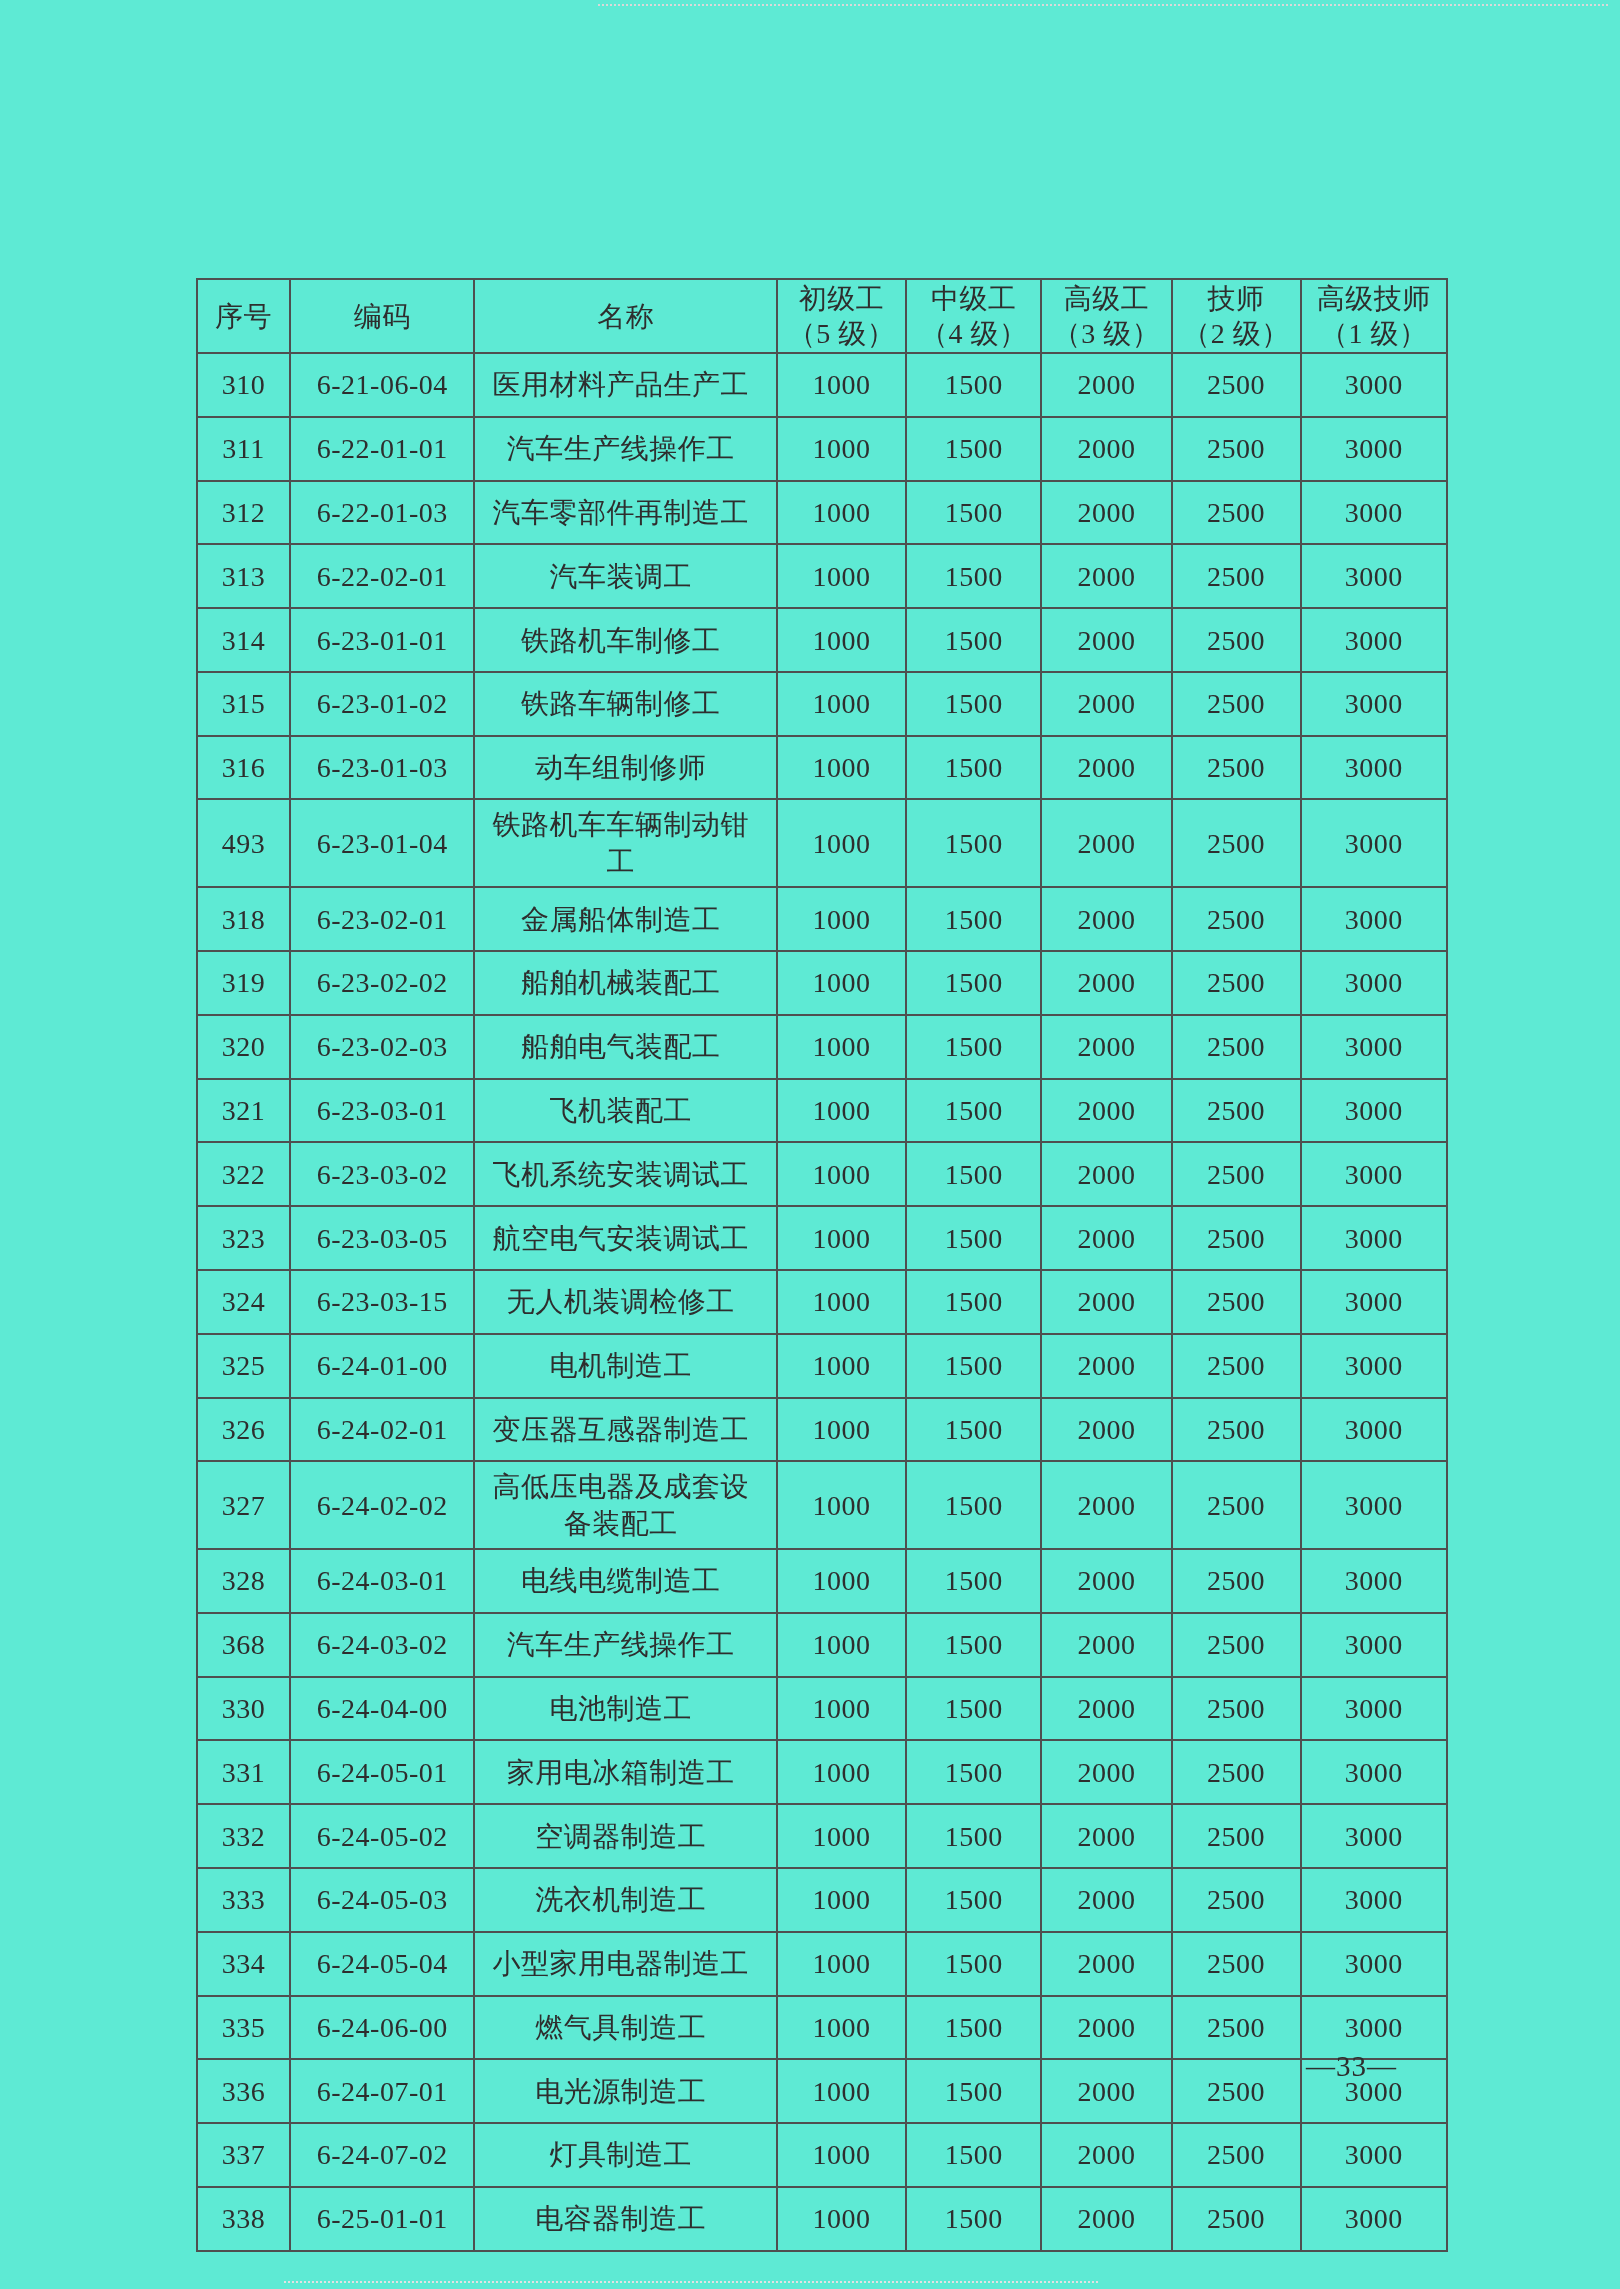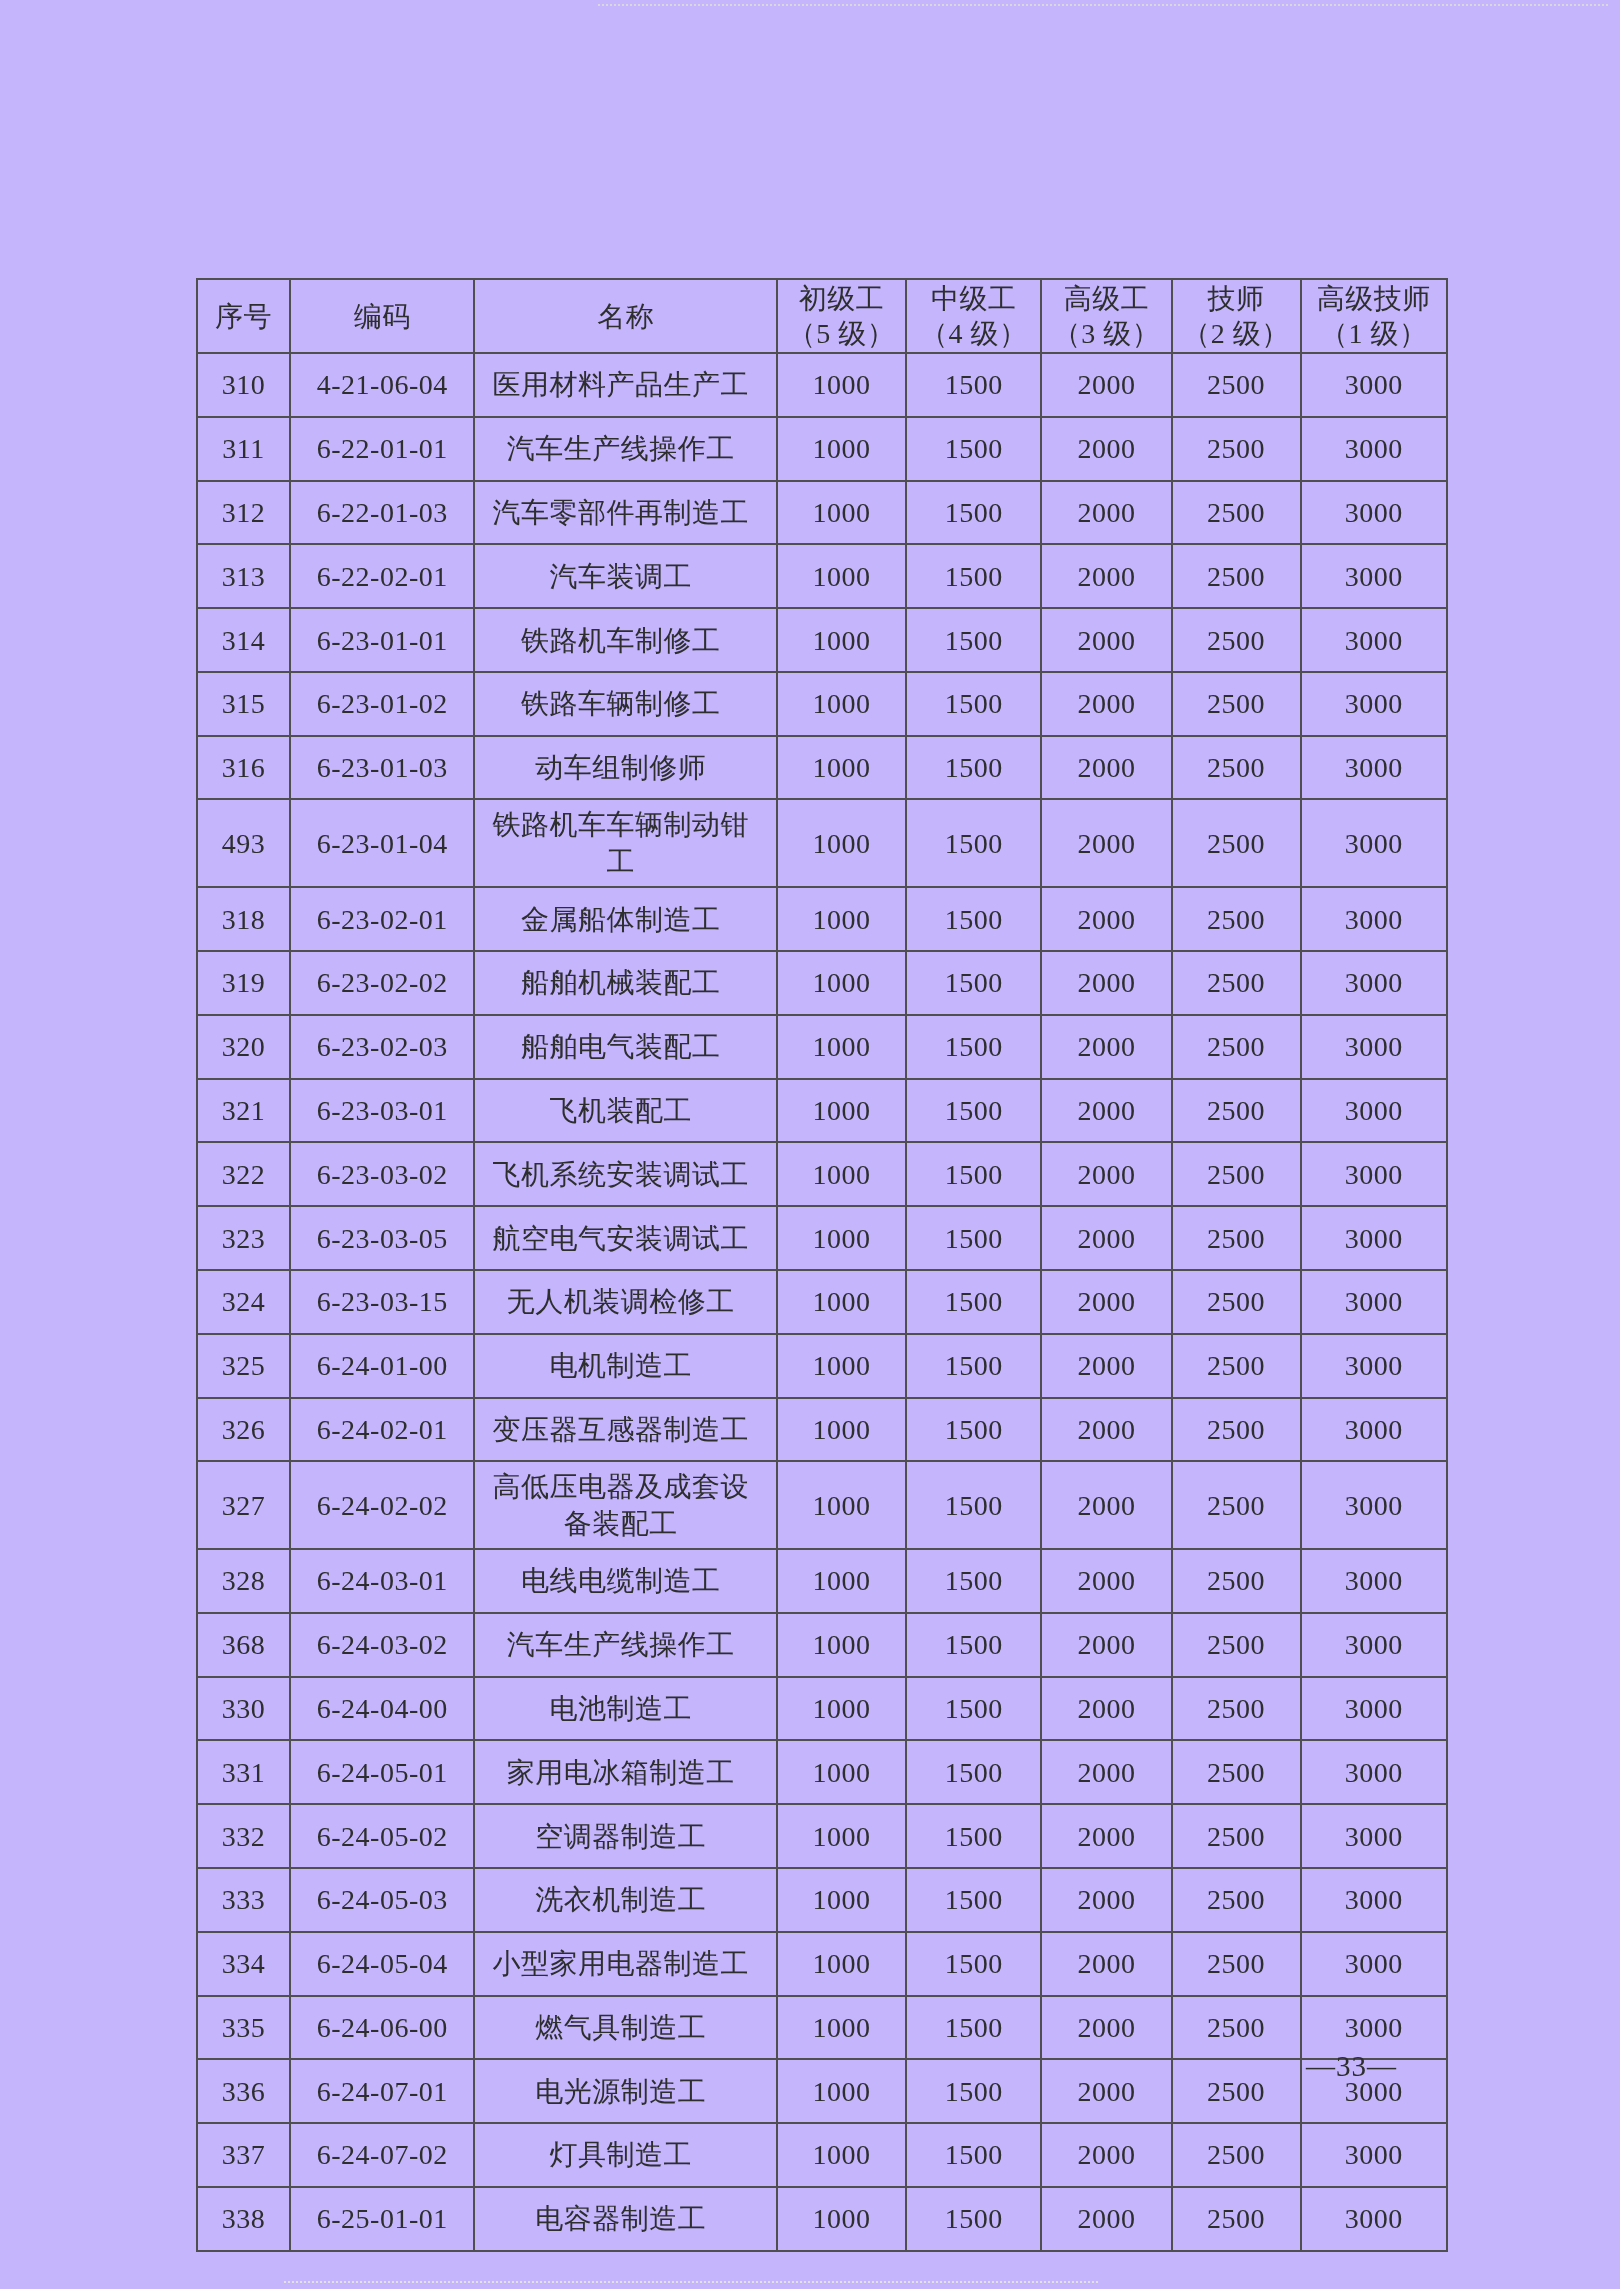--- a/index.html
+++ b/index.html
@@ -1,21 +1,21 @@
 <!DOCTYPE html>
 <html><head>
 <meta charset="utf-8">
 <style>
   html, body { margin: 0; padding: 0; background: #e9e9e9; }
   .page {
     position: relative;
     width: 1620px;
     height: 2290px;
     margin: 0 auto;
-    background: #c4b5fd;
+    background: #5eead4;
     overflow: hidden;
     font-family: "Liberation Serif", "DejaVu Serif", serif;
     color: #2e2e2e;
   }
   .scan-artifact-top {
     position: absolute;
     top: 3.9px; left: 598px; width: 1010px; height: 0;
     border-top: 2px dotted #d9d9d9;
   }
   .scan-artifact-bottom {
@@ -112,21 +112,21 @@
           </th>
           <th>
             <div>高级技师</div>
             <div>（1 级）</div>
           </th>
         </tr>
     </thead>
     <tbody>
         <tr>
           <td>310</td>
-          <td>4-21-06-04</td>
+          <td>6-21-06-04</td>
           <td class="name-cell">医用材料产品生产工</td>
           <td>1000</td>
           <td>1500</td>
           <td>2000</td>
           <td>2500</td>
           <td>3000</td>
         </tr>
         <tr>
           <td>311</td>
           <td>6-22-01-01</td>

